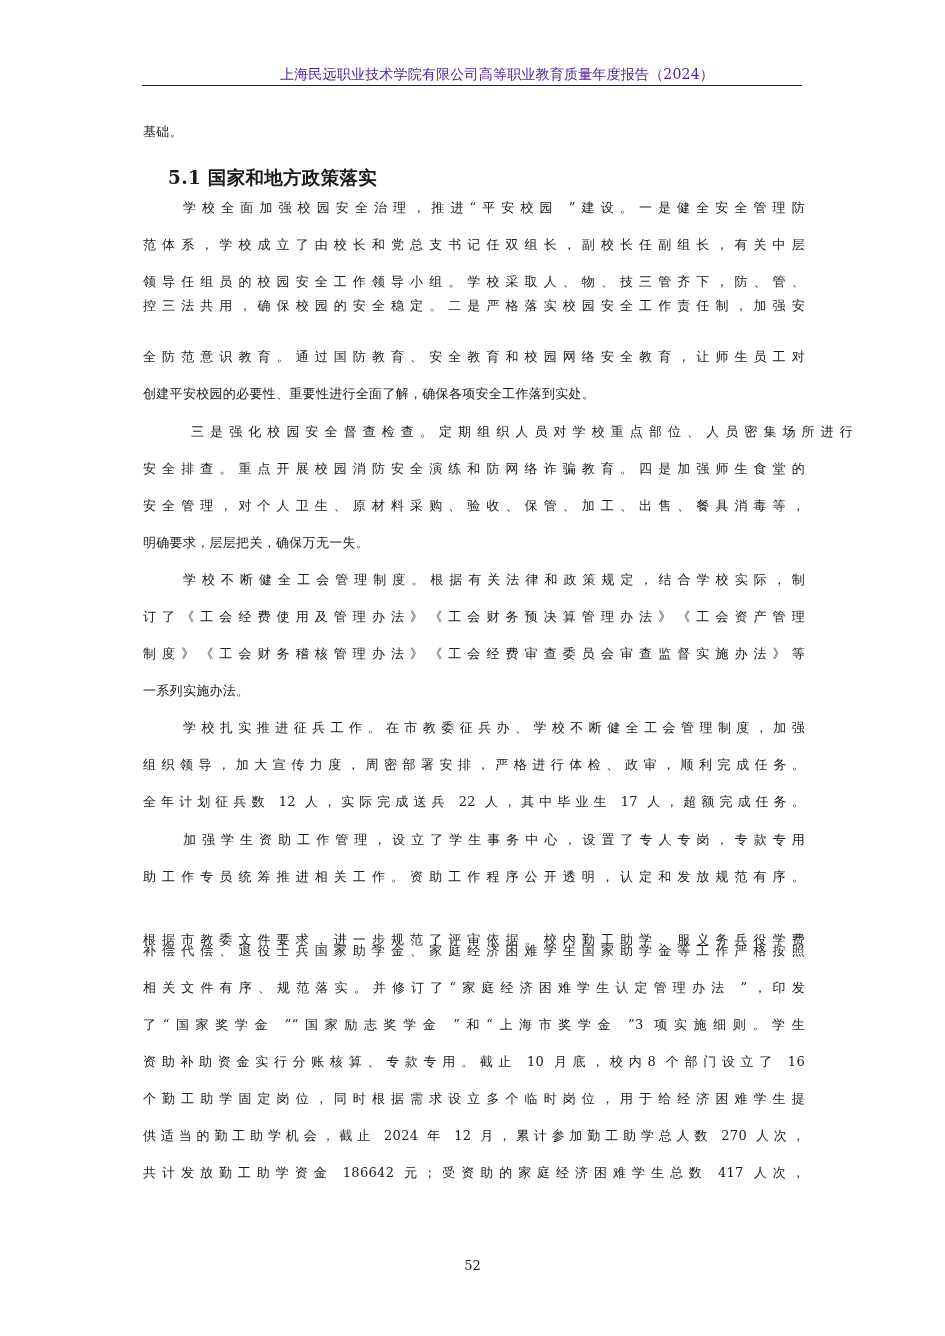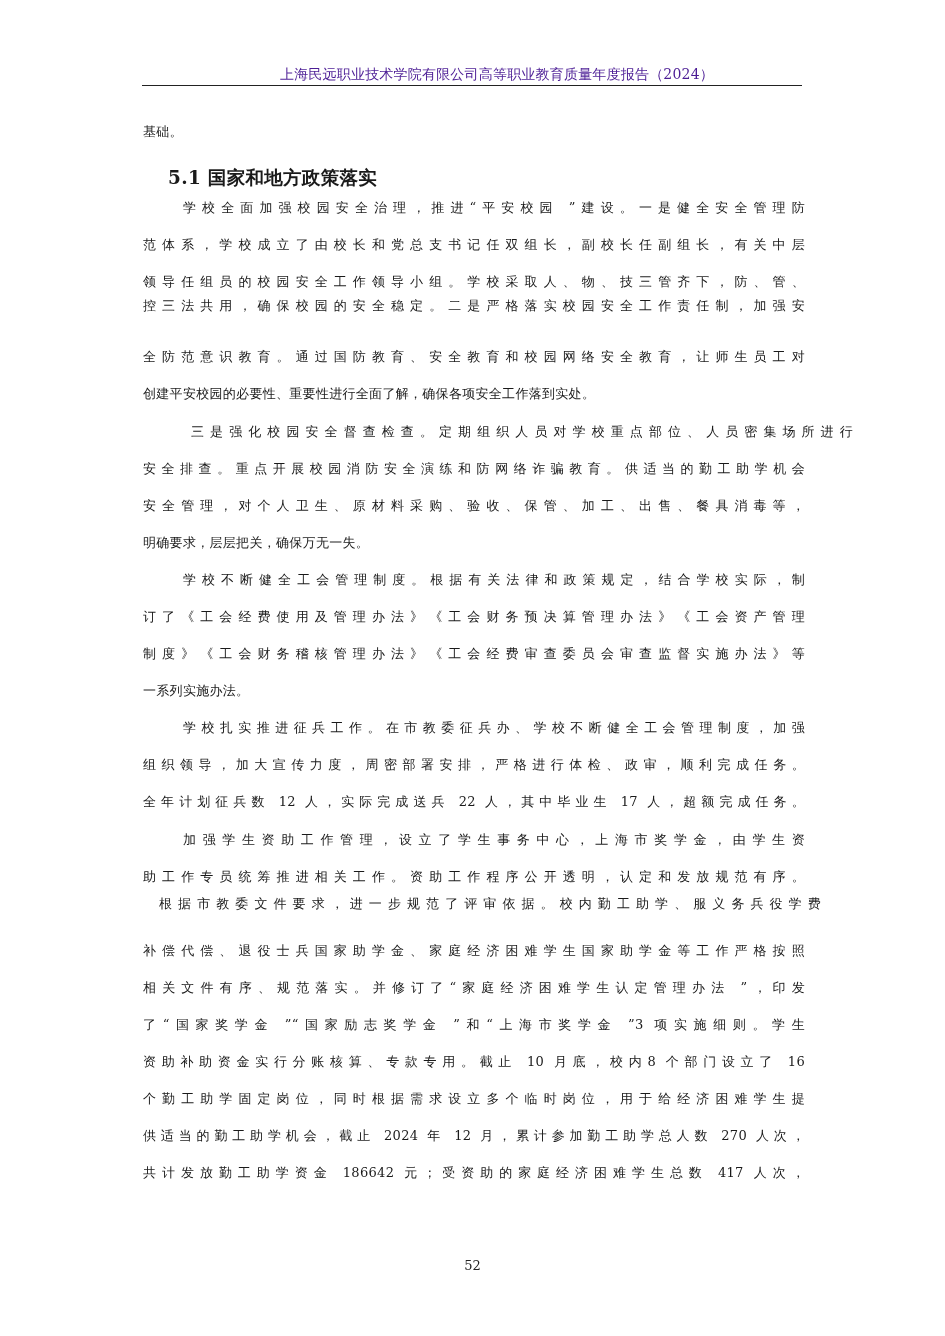--- a/index.html
+++ b/index.html
@@ -29,42 +29,42 @@
   <div class="section-heading" style="top:167px;">5.1 国家和地方政策落实</div>
 
   <div>
     <div class="line justify indent" style="top:197px;">学校全面加强校园安全治理，推进“平安校园 ”建设。一是健全安全管理防</div>
     <div class="line justify" style="top:234px;">范体系，学校成立了由校长和党总支书记任双组长，副校长任副组长，有关中层</div>
     <div class="line justify" style="top:271px;">领导任组员的校园安全工作领导小组。学校采取人、物、技三管齐下，防、管、</div>
     <div class="line justify" style="top:295px;">控三法共用，确保校园的安全稳定。二是严格落实校园安全工作责任制，加强安</div>
     <div class="line justify" style="top:346px;">全防范意识教育。通过国防教育、安全教育和校园网络安全教育，让师生员工对</div>
     <div class="line" style="top:383px;">创建平安校园的必要性、重要性进行全面了解，确保各项安全工作落到实处。</div>
     <div class="line justify" style="top:421px;margin-left:48px;">三是强化校园安全督查检查。定期组织人员对学校重点部位、人员密集场所进行</div>
-    <div class="line justify" style="top:458px;">安全排查。重点开展校园消防安全演练和防网络诈骗教育。供适当的勤工助学机会</div>
+    <div class="line justify" style="top:458px;">安全排查。重点开展校园消防安全演练和防网络诈骗教育。四是加强师生食堂的</div>
     <div class="line justify" style="top:495px;">安全管理，对个人卫生、原材料采购、验收、保管、加工、出售、餐具消毒等，</div>
     <div class="line" style="top:532px;">明确要求，层层把关，确保万无一失。</div>
   </div>
 
   <div>
     <div class="line justify indent" style="top:569px;">学校不断健全工会管理制度。根据有关法律和政策规定，结合学校实际，制</div>
     <div class="line justify" style="top:606px;">订了《工会经费使用及管理办法》《工会财务预决算管理办法》《工会资产管理</div>
     <div class="line justify" style="top:643px;">制度》《工会财务稽核管理办法》《工会经费审查委员会审查监督实施办法》等</div>
     <div class="line" style="top:680px;">一系列实施办法。</div>
   </div>
 
   <div>
     <div class="line justify indent" style="top:717px;">学校扎实推进征兵工作。在市教委征兵办、学校不断健全工会管理制度，加强</div>
     <div class="line justify" style="top:754px;">组织领导，加大宣传力度，周密部署安排，严格进行体检、政审，顺利完成任务。</div>
     <div class="line justify" style="top:791px;">全年计划征兵数 12 人，实际完成送兵 22 人，其中毕业生 17 人，超额完成任务。</div>
   </div>
 
   <div>
-    <div class="line justify indent" style="top:829px;">加强学生资助工作管理，设立了学生事务中心，上海市奖学金，由学生资</div>
+    <div class="line justify indent" style="top:829px;">加强学生资助工作管理，设立了学生事务中心，设置了专人专岗，专款专用</div>
     <div class="line justify" style="top:866px;">助工作专员统筹推进相关工作。资助工作程序公开透明，认定和发放规范有序。</div>
-    <div class="line justify" style="top:893px;margin-left:16px;">根据市教委文件要求，进一步规范了评审依据。校内勤工助学、服义务兵役学费</div>
+    <div class="line justify" style="top:929px;">根据市教委文件要求，进一步规范了评审依据。校内勤工助学、服义务兵役学费</div>
     <div class="line justify" style="top:940px;">补偿代偿、退役士兵国家助学金、家庭经济困难学生国家助学金等工作严格按照</div>
     <div class="line justify" style="top:977px;">相关文件有序、规范落实。并修订了“家庭经济困难学生认定管理办法 ”，印发</div>
     <div class="line justify" style="top:1014px;">了“国家奖学金 ”“国家励志奖学金 ”和“上海市奖学金 ”3 项实施细则。学生</div>
     <div class="line justify" style="top:1051px;">资助补助资金实行分账核算、专款专用。截止 10 月底，校内8 个部门设立了 16</div>
     <div class="line justify" style="top:1088px;">个勤工助学固定岗位，同时根据需求设立多个临时岗位，用于给经济困难学生提</div>
     <div class="line justify" style="top:1125px;">供适当的勤工助学机会，截止 2024 年 12 月，累计参加勤工助学总人数 270 人次，</div>
     <div class="line justify" style="top:1162px;">共计发放勤工助学资金 186642 元；受资助的家庭经济困难学生总数 417 人次，</div>
   </div>
 </div>
 

